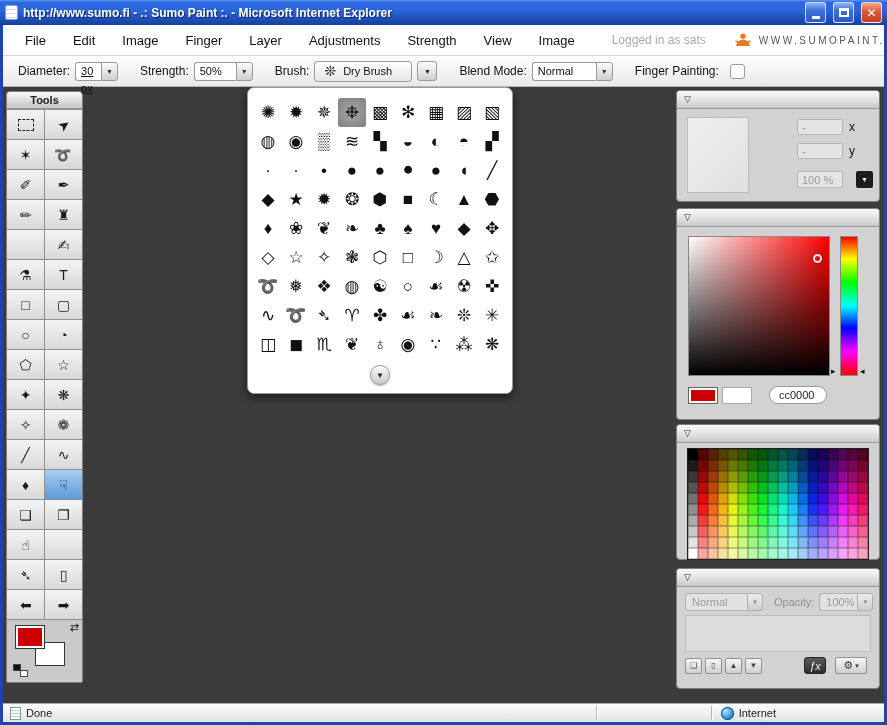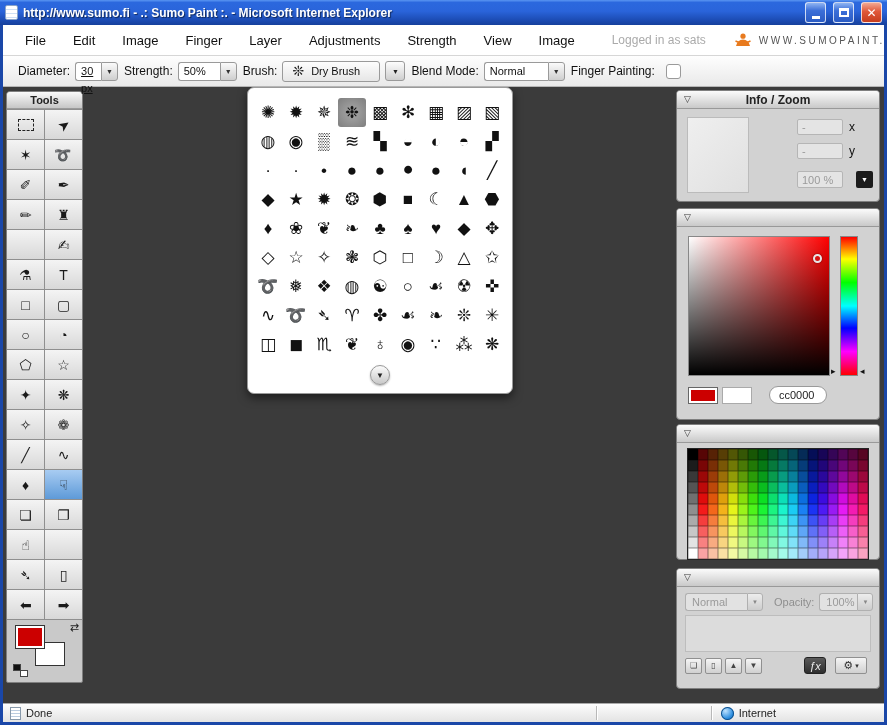--- a/index.html
+++ b/index.html
@@ -23,21 +23,21 @@
 
 .menubar{position:absolute;left:3px;top:25px;width:881px;height:31px;background:#fff;border-bottom:1px solid #d6d6d6;display:flex;align-items:center;padding-left:22px;gap:27px;font-size:13px;color:#111;z-index:55;}
 .menu-item{cursor:default;}
 .logged-in{color:#aaa;font-size:12px;margin-left:10px;white-space:nowrap;}
 .brand{margin-left:auto;margin-right:12px;display:flex;align-items:center;gap:6px;}
 .brand-text{font-size:10px;letter-spacing:2.5px;color:#555;white-space:nowrap;}
 
 
 .optionsbar{position:absolute;left:3px;top:56px;width:881px;height:31px;background:linear-gradient(#fefefe,#e9e9e9);border-bottom:1px solid #b5b5b5;display:flex;align-items:center;padding-left:15px;font-size:12px;color:#111;z-index:54;}
 .opt-label{margin-right:5px;white-space:nowrap;}
-.ml{margin-left:6px;}
+.ml{margin-left:22px;}
 .select{display:flex;height:19px;}
 .select-value{display:block;background:#fff;border:1px solid #9a9a9a;border-right:none;border-radius:3px 0 0 3px;font-size:11px;line-height:17px;padding-left:5px;}
 .w38{width:26px;text-decoration:underline;}.w42{width:42px;}.w64{width:64px;}
 .select-btn{width:17px;background:linear-gradient(#fafafa,#cfcfcf);border:1px solid #9a9a9a;border-radius:0 3px 3px 0;font-size:7px;color:#333;display:flex;align-items:center;justify-content:center;}
 .brush-box{display:flex;align-items:center;gap:7px;height:21px;min-width:98px;background:linear-gradient(#fdfdfd,#e6e6e6);border:1px solid #9a9a9a;border-radius:3px;padding:0 9px;font-size:11px;}
 .brush-ic{font-size:14px;line-height:1;}
 .sq-btn{width:20px;height:20px;margin-left:5px;background:linear-gradient(#fdfdfd,#cfcfcf);border:1px solid #9a9a9a;border-radius:3px;display:flex;align-items:center;justify-content:center;font-size:7px;color:#222;}
 .checkbox{width:15px;height:15px;background:#fff;border:1px solid #9a9a9a;border-radius:3px;margin-left:6px;}
 
 
@@ -399,21 +399,20 @@
       <div class="brush-cell">❋</div>
     </div>
   <div class="popup-more">
       <span>▼</span>
     </div>
 </div>
 
 <div class="panel info-panel">
   <div class="panel-header">
     <span class="collapse">▽</span>
-    <span class="panel-title">Info / Zoom</span>
   </div>
   <div class="info-body">
     <div class="info-preview"></div>
     <div class="coord-row r1">
       <div class="coord-field">-</div>
       <span class="coord-label">x</span>
     </div>
     <div class="coord-row r2">
       <div class="coord-field">-</div>
       <span class="coord-label">y</span>

